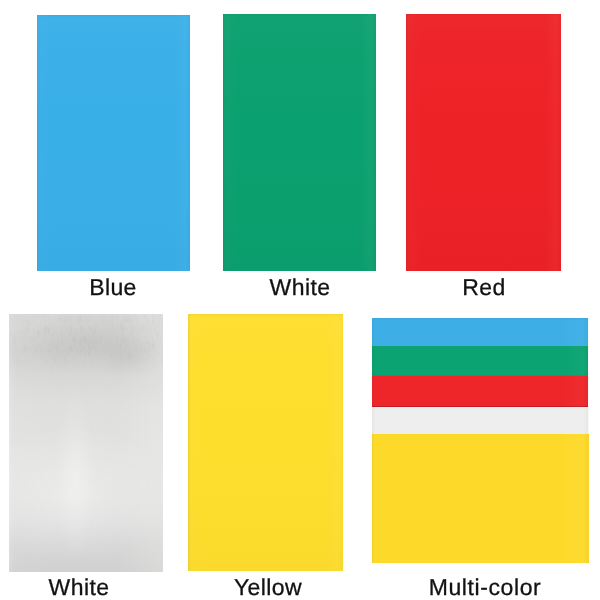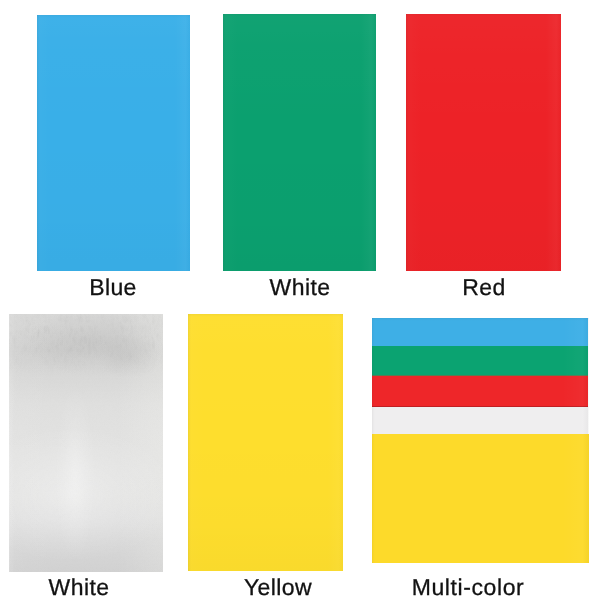--- a/index.html
+++ b/index.html
@@ -57,23 +57,23 @@
   
   #sheet-blue        { left: 37px;  top: 15px;  width: 153px; height: 256px; }
   #label-blue        { left: 13px;  top: 276px; width: 200px; }
   #sheet-green       { left: 223px; top: 14px;  width: 153px; height: 257px; }
   #label-green       { left: 200px; top: 276px; width: 200px; }
   #sheet-red         { left: 406px; top: 14px;  width: 155px; height: 257px; }
   #label-red         { left: 384px; top: 276px; width: 200px; }
   #sheet-white       { left: 9px;   top: 314px; width: 154px; height: 258px; }
   #label-white       { left: -21px; top: 576px; width: 200px; }
   #sheet-yellow      { left: 188px; top: 314px; width: 155px; height: 257px; }
-  #label-yellow      { left: 178px; top: 576px; width: 200px; }
+  #label-yellow      { left: 168px; top: 576px; width: 200px; }
   #sheet-multi-color { left: 372px; top: 318px; width: 217px; height: 245px; }
-  #label-multi-color { left: 368px; top: 576px; width: 200px; letter-spacing: 0.6px; }
+  #label-multi-color { left: 385px; top: 576px; width: 200px; letter-spacing: 0.6px; }
 
   
   .band { position: absolute; left: 0; right: 1px; box-sizing: border-box; }
   #sheet-multi-color::after {
     content: "";
     position: absolute;
     inset: 0;
     pointer-events: none;
     background-image:
       linear-gradient(to right, rgba(0,0,0,0.05) 0px, rgba(0,0,0,0.025) 1px, rgba(0,0,0,0) 3px),

